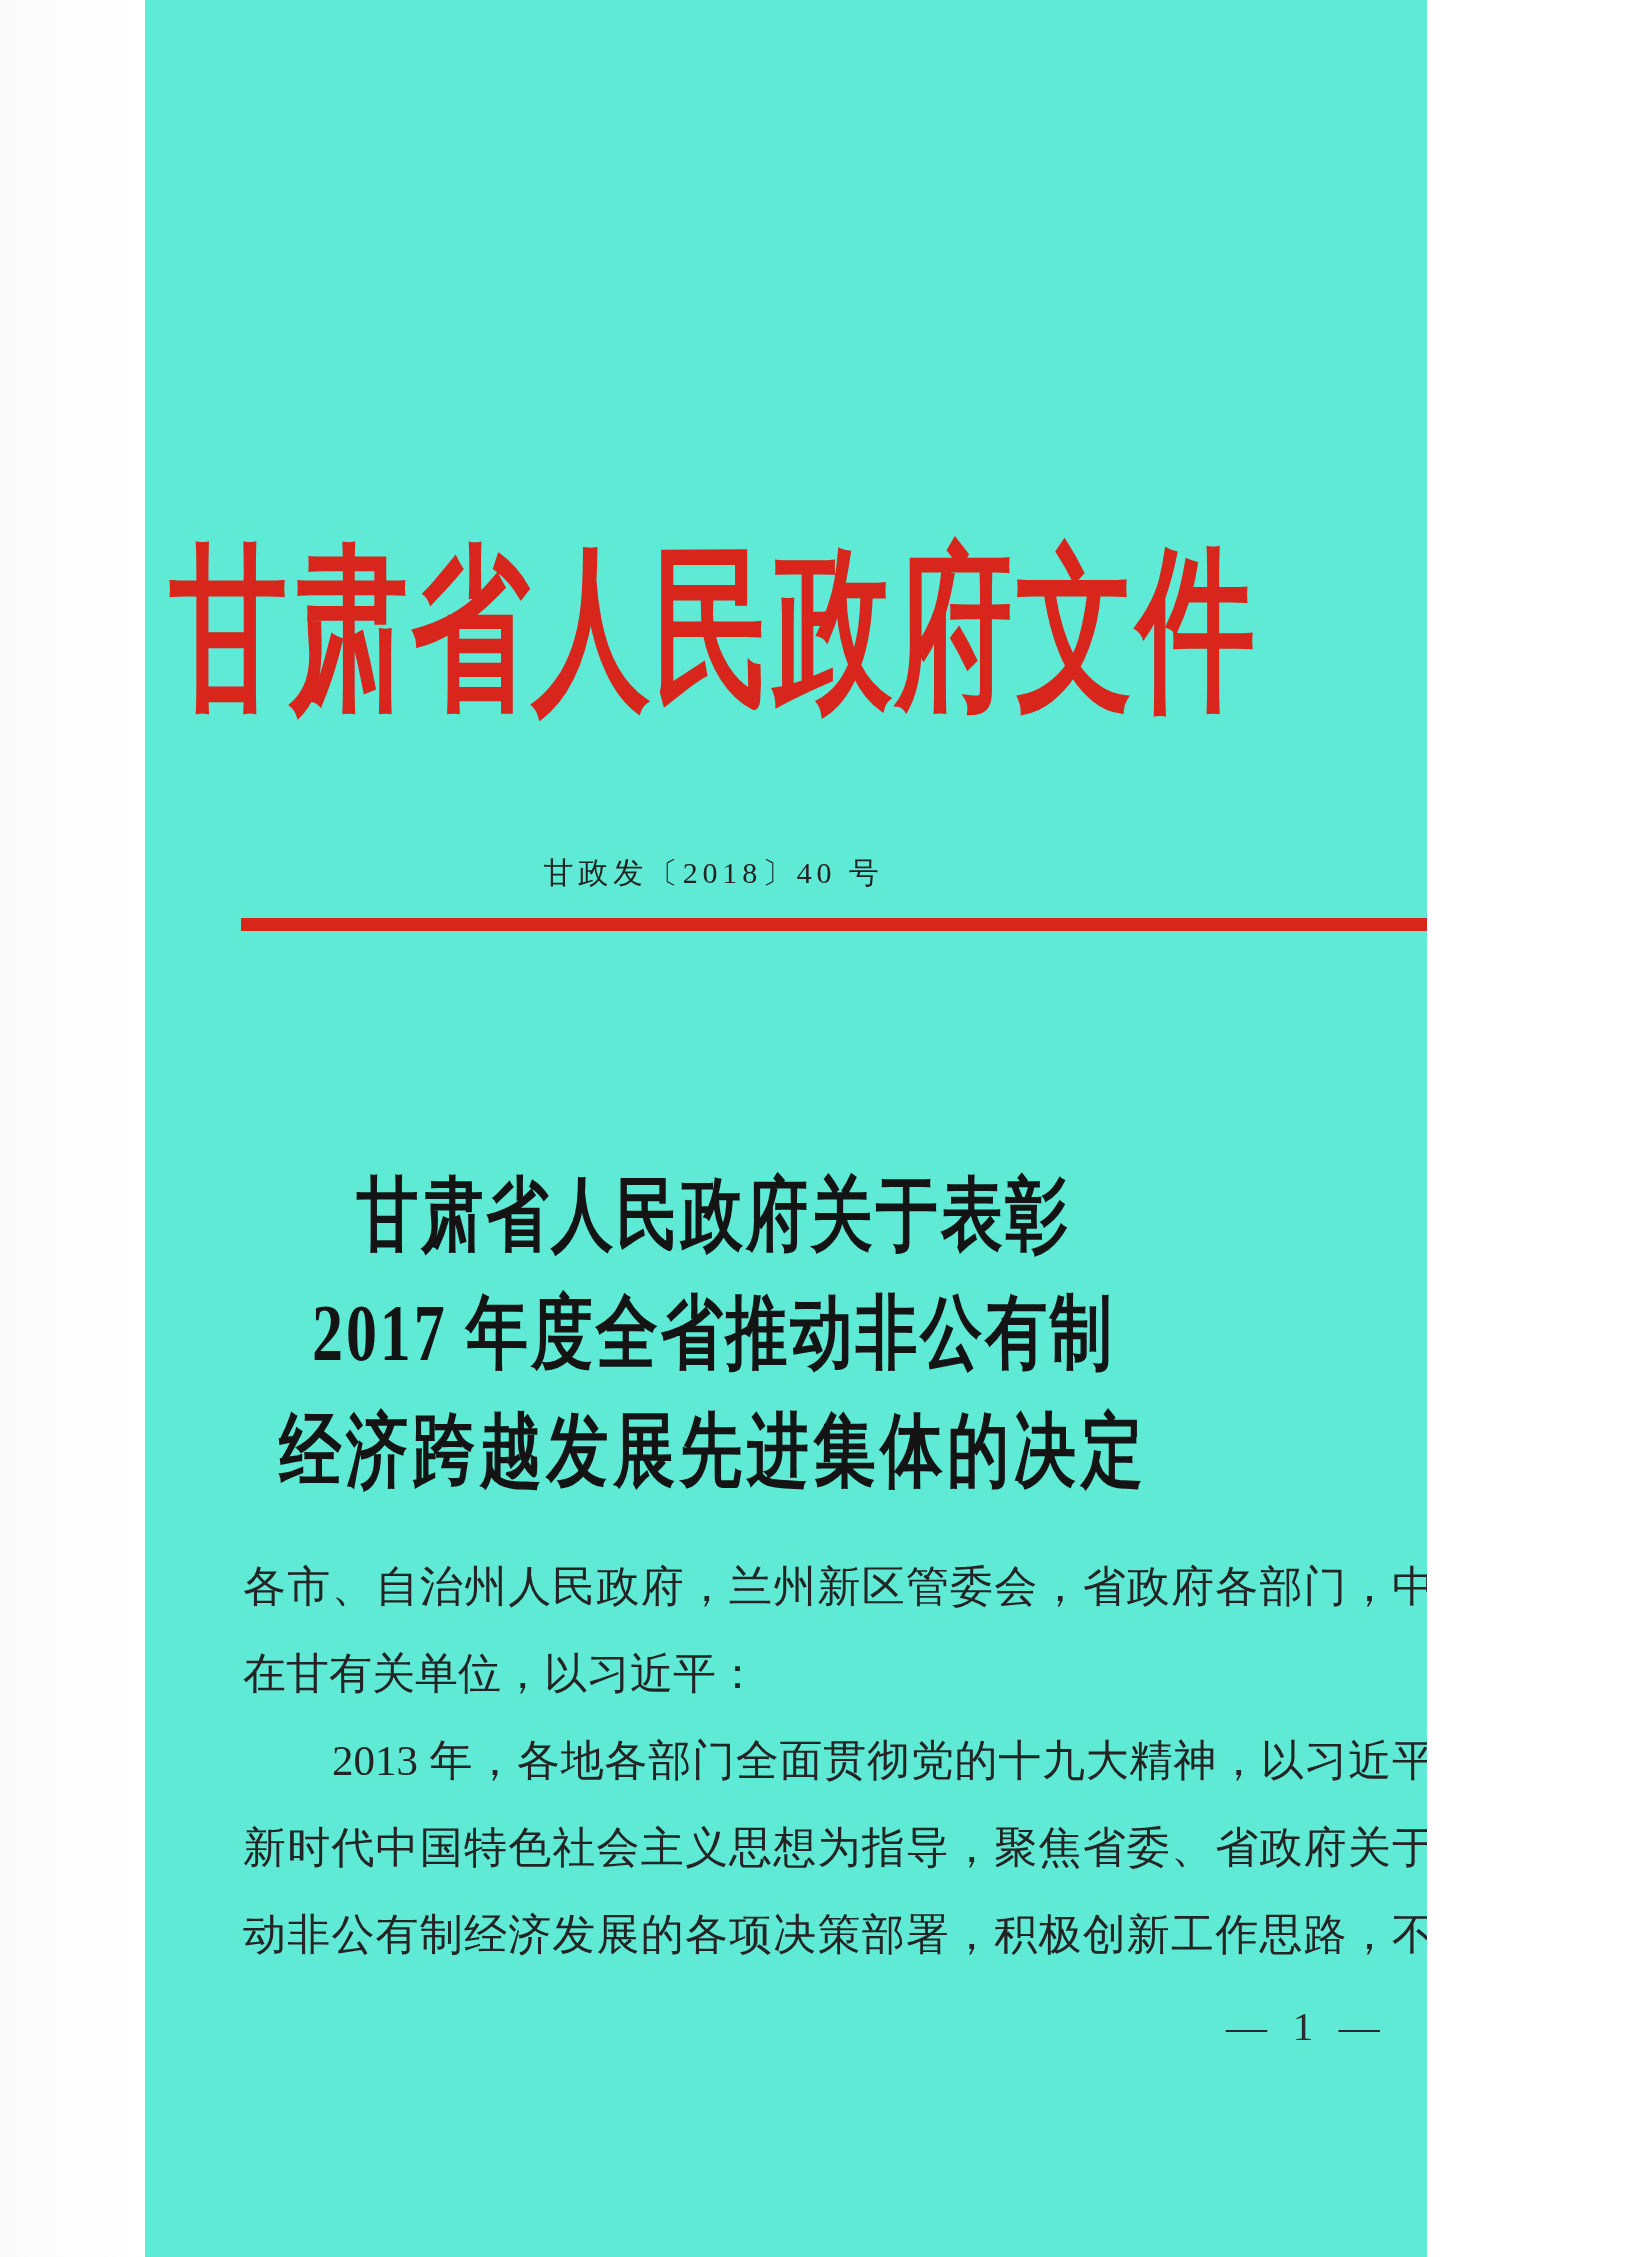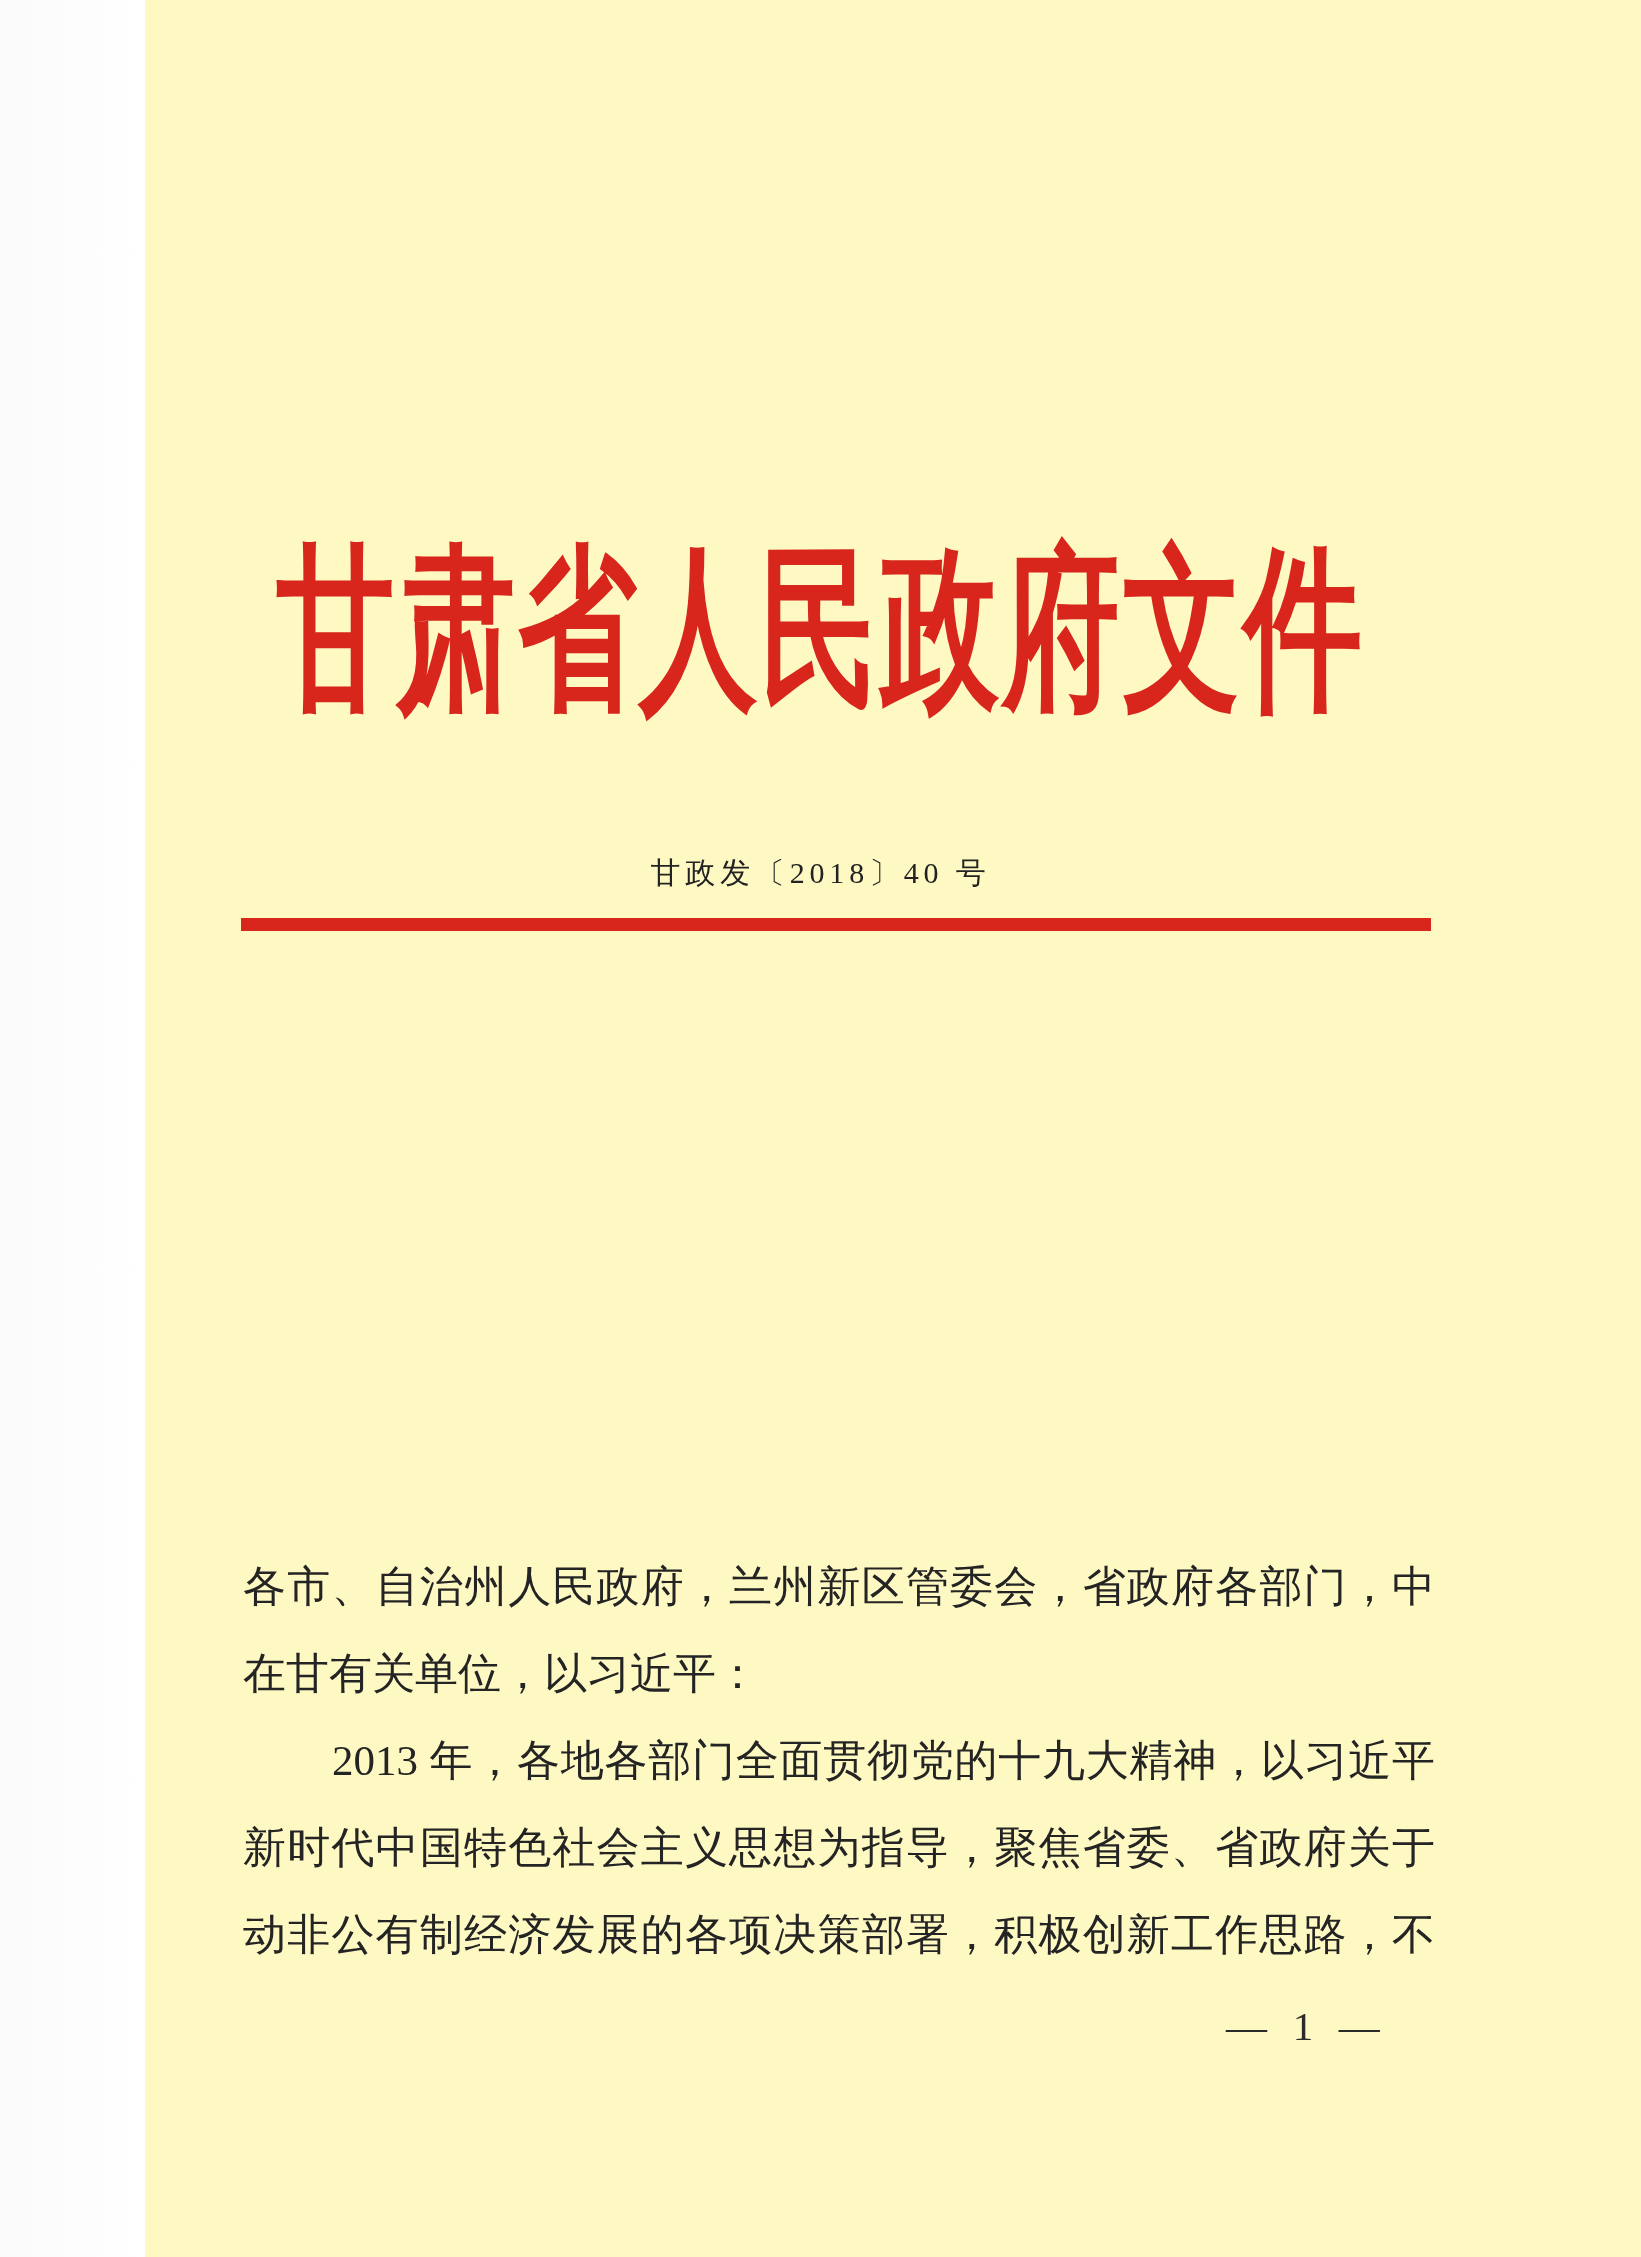--- a/index.html
+++ b/index.html
@@ -2,23 +2,23 @@
 <html style="--accent-red: #d8261d;"><head>
 <meta charset="utf-8">
 <style>
   html, body {
     margin: 0;
     padding: 0;
     background: #ffffff;
   }
   .page {
     position: relative;
-    width: 1641px;
+    width: 1427px;
     height: 2257px;
-    background: #fef9c3;
+    background: #5eead4;
     overflow: hidden;
     font-family: "Liberation Serif", "DejaVu Serif", serif;
   }
   
   .page::before {
     content: "";
     position: absolute;
     left: 0; top: 0; bottom: 0;
     width: 145px;
     background: linear-gradient(90deg, #fafafa 0%, #ffffff 100%);
@@ -123,20 +123,25 @@
 <body>
 
 <div class="page">
 
   <div class="red-header">甘肃省人民政府文件</div>
 
   <div class="doc-number">甘政发〔2018〕40 号</div>
 
   <div class="red-line"></div>
 
+  <div class="doc-title">
+    <div class="title-line">甘肃省人民政府关于表彰</div>
+    <div class="title-line">2017 年度全省推动非公有制</div>
+    <div class="title-line wide">经济跨越发展先进集体的决定</div>
+  </div>
 
   <div class="doc-body">
     <div class="body-line">各市、自治州人民政府，兰州新区管委会，省政府各部门，中央</div>
     <div class="body-line para-end">在甘有关单位，以习近平：</div>
     <div class="body-line indent">2013 年，各地各部门全面贯彻党的十九大精神，以习近平</div>
     <div class="body-line">新时代中国特色社会主义思想为指导，聚焦省委、省政府关于推</div>
     <div class="body-line">动非公有制经济发展的各项决策部署，积极创新工作思路，不断</div>
   </div>
 
   <div class="page-number">— 1 —</div>

